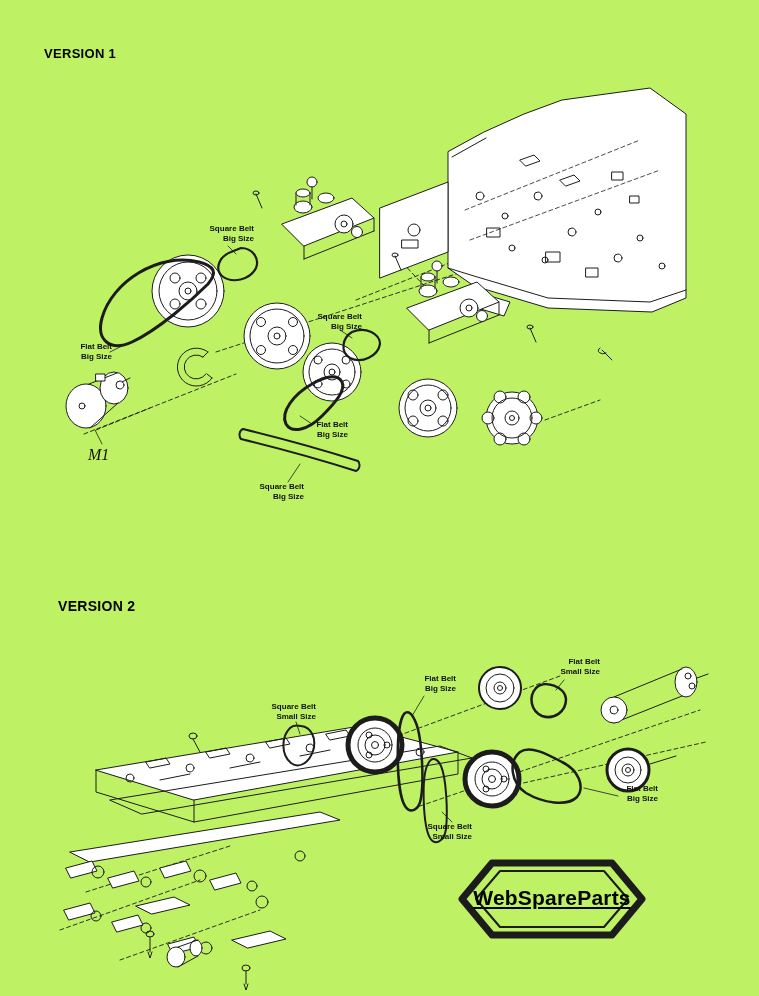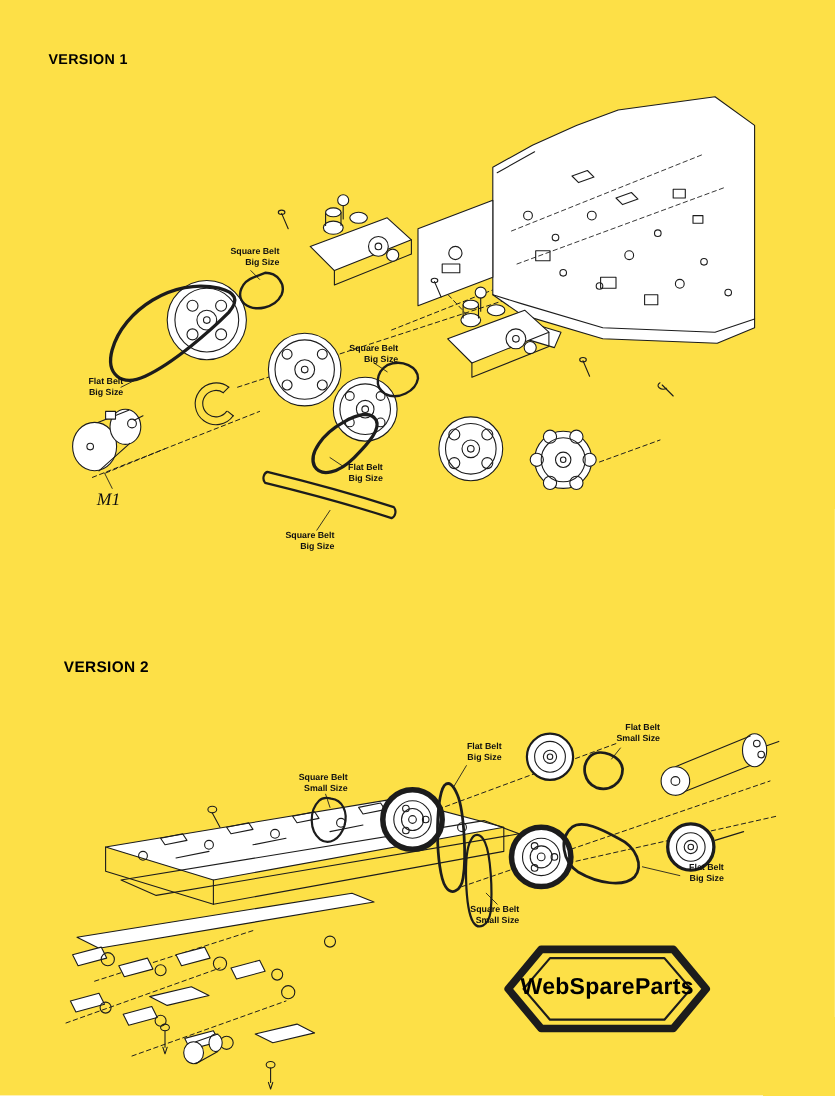--- a/index.html
+++ b/index.html
@@ -1,38 +1,38 @@
 <!DOCTYPE html>
 <html><head>
 <meta charset="utf-8">
 <style>
   html,body{margin:0;padding:0;background:#fff;}
   .page{
-    position:relative;width:759px;height:996px;background:#fde047;overflow:hidden;
+    position:relative;width:759px;height:996px;background:#bef264;overflow:hidden;
     font-family:"Liberation Sans",sans-serif;color:#0a0a0a;
   }
   svg.art{position:absolute;left:0;top:0;}
   .heading{position:absolute;font-weight:700;color:#000;letter-spacing:.3px;}
   .heading.v1{left:44px;top:46px;font-size:13px;}
   .heading.v2{left:58px;top:598px;font-size:14px;}
   .desc{
     position:absolute;left:44px;top:86px;width:280px;
     font-size:13px;font-weight:700;line-height:1.42;white-space:pre-line;color:#000;
   }
   .label{
     position:absolute;white-space:pre-line;text-align:right;
     font-size:8px;font-weight:700;line-height:1.3;color:#101010;width:62px;
   }
   .motor-label{
     position:absolute;left:88px;top:446px;font-style:italic;font-size:16px;
     font-family:"Liberation Serif",serif;color:#101010;
   }
   .logo-text{
     position:absolute;left:452px;top:886px;width:200px;text-align:center;
-    font-size:21px;font-weight:700;color:#000;letter-spacing:.2px;
+    font-size:21px;font-weight:700;color:#000;letter-spacing:.2px;text-decoration:underline;
   }
   .website{
     position:absolute;left:423px;top:931px;width:240px;text-align:center;
     font-size:16px;font-weight:700;color:#000;
   }
 </style>
 </head>
 <body>
 
 <div class="page">

